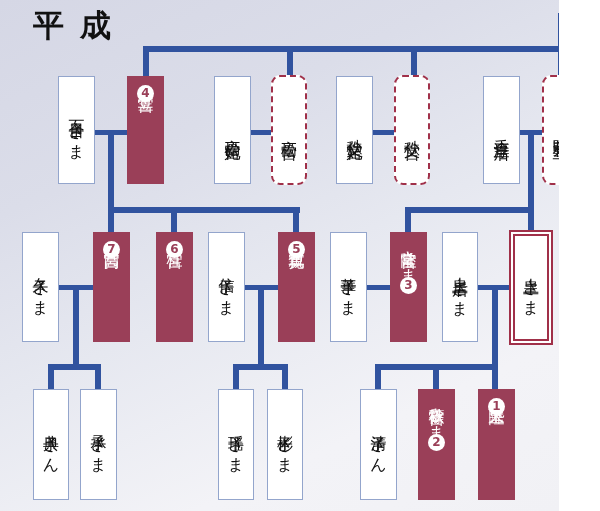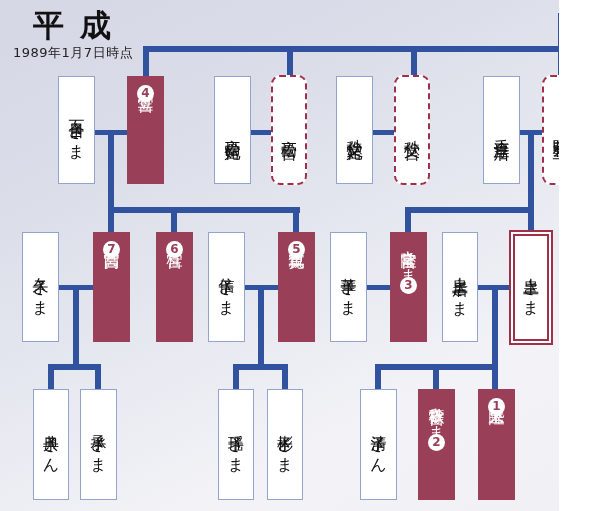--- a/index.html
+++ b/index.html
@@ -38,21 +38,20 @@
     color:#9a3f58;font-weight:bold;font-size:12px;line-height:17px;
     text-align:center;margin-top:2px;flex:none;
   }
 </style>
 </head>
 <body>
 
 <div id="stage">
 
   <div class="era-title">平成</div>
-  <div class="era-date">1989年1月7日時点</div>
 
   <div class="ln" style="left:143px;top:46px;width:421px;height:6px"></div>
   <div class="ln" style="left:558px;top:13px;width:6px;height:39px"></div>
   <div class="ln" style="left:143px;top:52px;width:6px;height:24px"></div>
   <div class="ln" style="left:287px;top:52px;width:6px;height:24px"></div>
   <div class="ln" style="left:411px;top:52px;width:6px;height:24px"></div>
   <div class="ln" style="left:558px;top:52px;width:6px;height:24px"></div>
 
   <div class="ln" style="left:95px;top:130px;width:32px;height:5px"></div>
   <div class="ln" style="left:251px;top:130px;width:20px;height:5px"></div>

